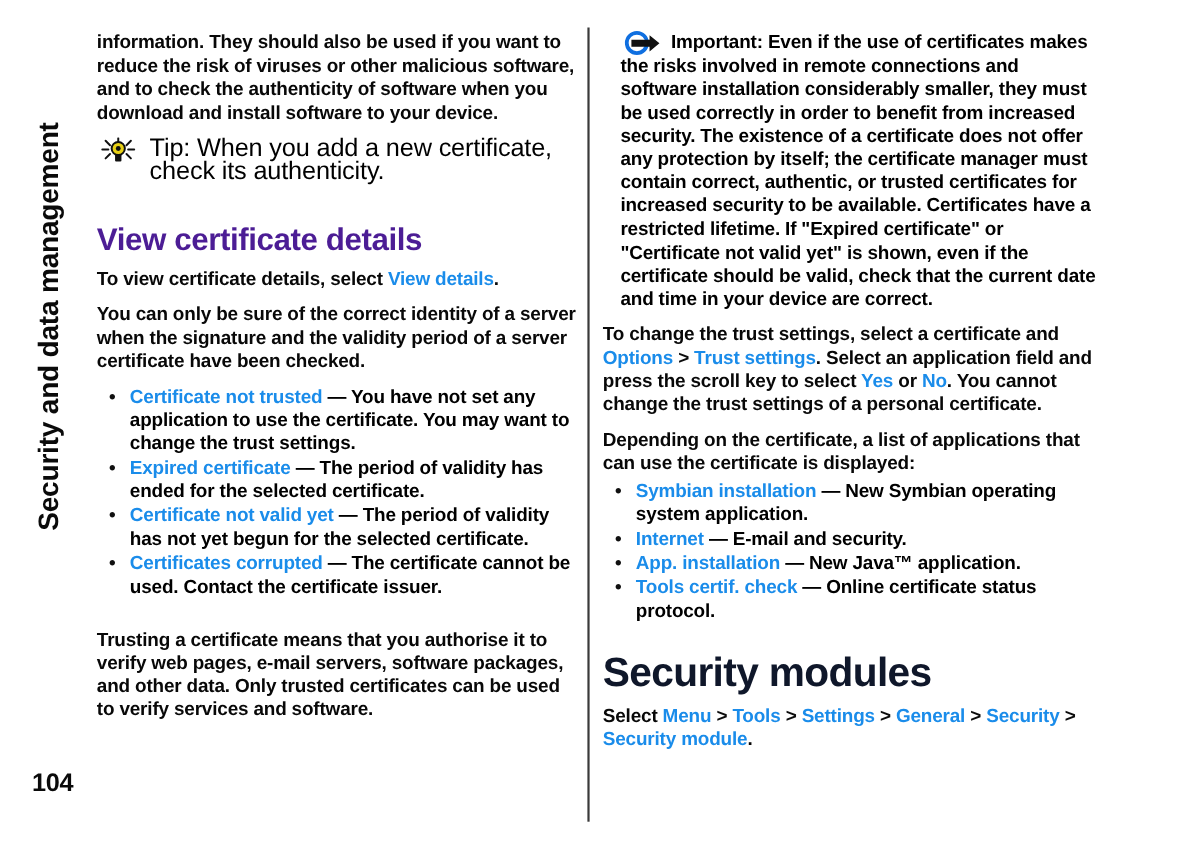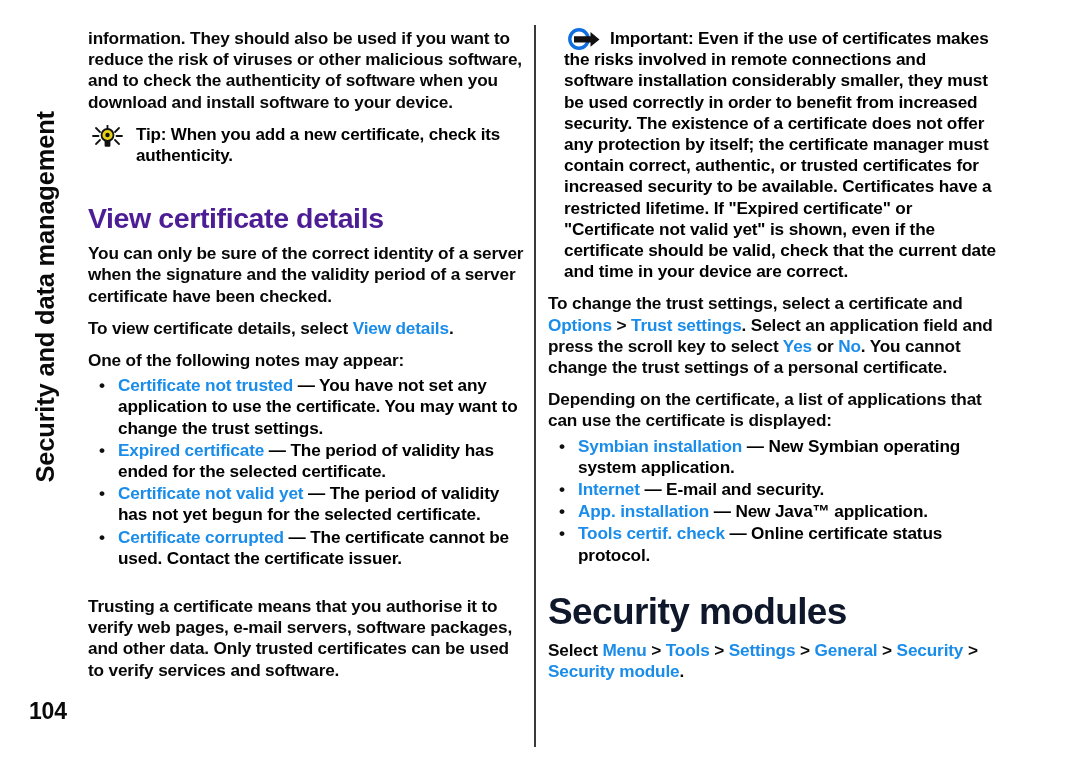--- a/index.html
+++ b/index.html
@@ -109,23 +109,23 @@
     font-weight: bold;
     text-decoration: none;
   }
   .gt { color: #0c0c0c; font-weight: bold; }
 
   
   .note {
     position: relative;
     margin: 0 0 10px 0;
     padding-left: 48px;
-    font-size: 17px;
-    line-height: 21.2px;
-    font-weight: bold;
+    font-size: 23px;
+    line-height: 21.2px;
+    font-weight: normal;
     letter-spacing: -0.15px;
   }
   .note .note-ico {
     position: absolute;
     left: 2px;
     top: 1px;
     width: 40px;
     height: 24px;
   }
 
@@ -218,38 +218,37 @@
             <rect x="14.6" y="15.4" width="5.8" height="6.4" rx="1" fill="#111111"></rect>
           </svg>
         </span>
         <span>Tip:</span><span> When you add a new certificate, check its authenticity.</span>
       </div>
 
       <div class="sp-before-h2"></div>
 
       <h2 class="title">View certificate details</h2>
 
+      <p class="body"><span>To view certificate details, select </span><span class="lnk">View details</span><span>.</span></p>
+
       <p class="body">You can only be sure of the correct identity of a server when the signature and the validity period of a server certificate have been checked.</p>
 
-      <p class="body"><span>To view certificate details, select </span><span class="lnk">View details</span><span>.</span></p>
-
-      <p class="body tight">One of the following notes may appear:</p>
 
       <ul class="bullets">
         <li>
           <span class="bullet">•</span><span class="lnk">Certificate not trusted</span><span> — You have not set any application to use the certificate. You may want to change the trust settings.</span>
         </li>
         <li>
           <span class="bullet">•</span><span class="lnk">Expired certificate</span><span> — The period of validity has ended for the selected certificate.</span>
         </li>
         <li>
           <span class="bullet">•</span><span class="lnk">Certificate not valid yet</span><span> — The period of validity has not yet begun for the selected certificate.</span>
         </li>
         <li>
-          <span class="bullet">•</span><span class="lnk">Certificate corrupted</span><span> — The certificate cannot be used. Contact the certificate issuer.</span>
+          <span class="bullet">•</span><span class="lnk">Certificates corrupted</span><span> — The certificate cannot be used. Contact the certificate issuer.</span>
         </li>
       </ul>
 
       <div class="sp-before-h2"></div>
 
 
       <p class="body last">Trusting a certificate means that you authorise it to verify web pages, e-mail servers, software packages, and other data. Only trusted certificates can be used to verify services and software.</p>
     </div>
 
     <div class="column" id="col-right">

